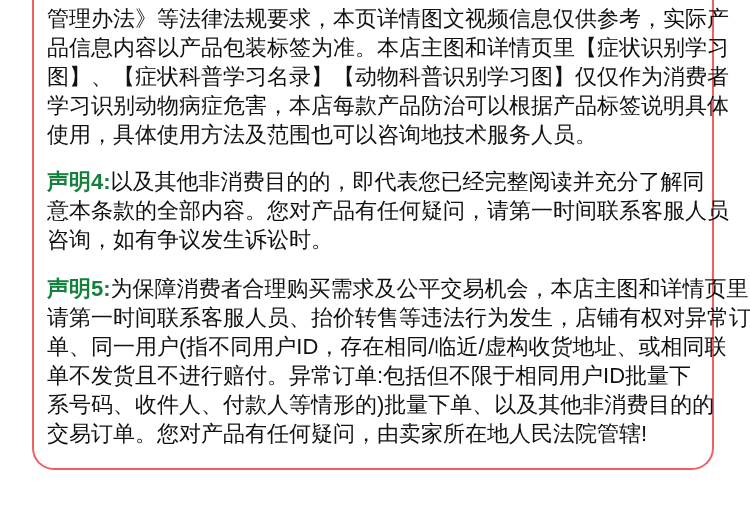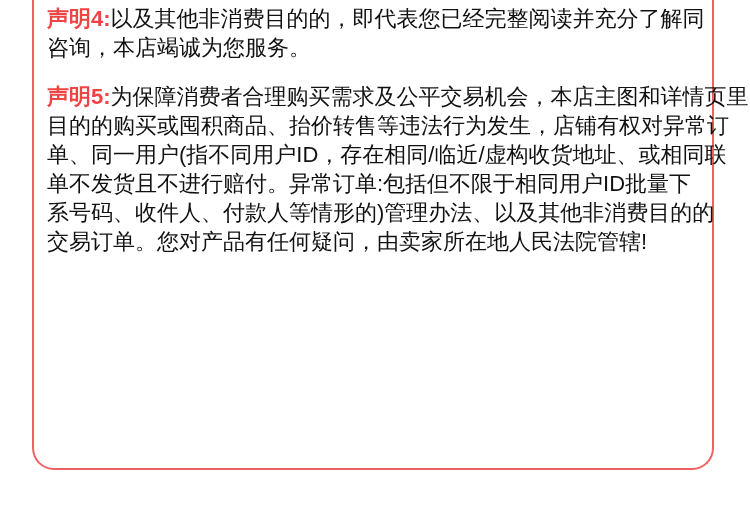--- a/index.html
+++ b/index.html
@@ -34,37 +34,45 @@
     font-weight: 400;
   }
   .para.gap-lg { margin-bottom: 20px; }
   .line {
     display: block;
     line-height: 29px;
     white-space: nowrap;
     letter-spacing: 0px;
   }
   .stmt-label {
-    color: #ef4444;
+    color: #15803d;
     font-weight: 700;
   }
 </style>
 </head>
 <body>
 
 <div class="disclaimer-box">
 
+  <p class="para">
+    <span class="line">管理办法》等法律法规要求，本页详情图文视频信息仅供参考，实际产</span>
+    <span class="line">品信息内容以产品包装标签为准。本店主图和详情页里【症状识别学习</span>
+    <span class="line">图】、【症状科普学习名录】【动物科普识别学习图】仅仅作为消费者</span>
+    <span class="line">学习识别动物病症危害，本店每款产品防治可以根据产品标签说明具体</span>
+    <span class="line">使用，具体使用方法及范围也可以咨询地技术服务人员。</span>
+  </p>
 
   <p class="para gap-lg">
     <span class="line"><span class="stmt-label">声明4:</span><span>以及其他非消费目的的，即代表您已经完整阅读并充分了解同</span></span>
-    <span class="line">咨询，本店竭诚为您服务。</span>
+    <span class="line">意本条款的全部内容。您对产品有任何疑问，请第一时间联系客服人员</span>
+    <span class="line">咨询，如有争议发生诉讼时。</span>
   </p>
 
   <p class="para">
     <span class="line"><span class="stmt-label">声明5:</span><span>为保障消费者合理购买需求及公平交易机会，本店主图和详情页里</span></span>
-    <span class="line">目的的购买或囤积商品、抬价转售等违法行为发生，店铺有权对异常订</span>
+    <span class="line">请第一时间联系客服人员、抬价转售等违法行为发生，店铺有权对异常订</span>
     <span class="line">单、同一用户(指不同用户ID，存在相同/临近/虚构收货地址、或相同联</span>
     <span class="line">单不发货且不进行赔付。异常订单:包括但不限于相同用户ID批量下</span>
-    <span class="line">系号码、收件人、付款人等情形的)管理办法、以及其他非消费目的的</span>
+    <span class="line">系号码、收件人、付款人等情形的)批量下单、以及其他非消费目的的</span>
     <span class="line">交易订单。您对产品有任何疑问，由卖家所在地人民法院管辖!</span>
   </p>
 
 </div>
 
 </body></html>

